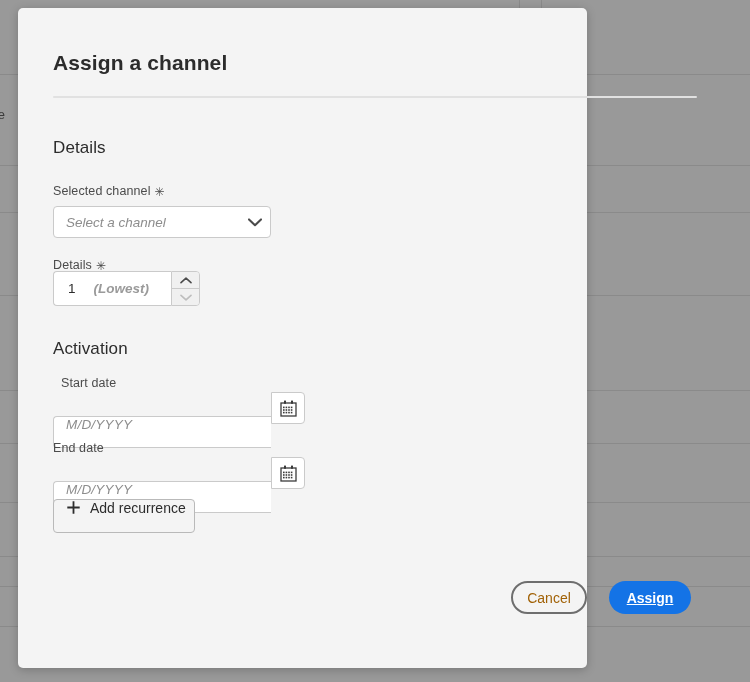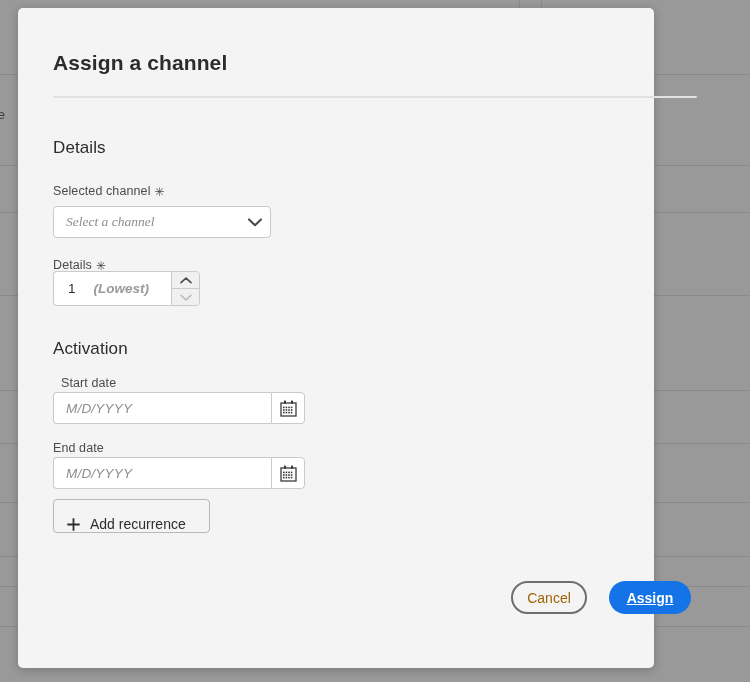--- a/index.html
+++ b/index.html
@@ -49,21 +49,21 @@
     color: #3b3b3b;
     letter-spacing: .1px;
     white-space: nowrap;
   }
 
   
   .dialog {
     position: absolute;
     left: 18px;
     top: 8px;
-    width: 636px;
+    width: 569px;
     height: 660px;
     background: #f4f4f4;
     border-radius: 5px;
     box-shadow: 0 2px 10px rgba(0,0,0,.22);
     box-sizing: border-box;
   }
 
   .dialog-title {
     position: absolute;
     left: 35px;
@@ -122,21 +122,20 @@
     top: 198px;
     width: 218px;
     height: 32px;
     background: #ffffff;
     border: 1px solid #cacaca;
     border-radius: 4px;
     box-sizing: border-box;
     display: flex;
     align-items: center;
     cursor: pointer;
-    font-family: Liberation Serif, serif;
   }
   .picker-value {
     flex: 1;
     padding-left: 12px;
     font-size: 13.5px;
     font-style: italic;
     color: #8d8d8d;
     white-space: nowrap;
     overflow: hidden;
   }
@@ -212,22 +211,22 @@
   .df-end   { top: 449px; }
   .date-input {
     width: 218px;
     height: 32px;
     background: #ffffff;
     border: 1px solid #cacaca;
     border-right: none;
     border-radius: 4px 0 0 4px;
     box-sizing: border-box;
     display: flex;
-    align-items: center;
     cursor: text;
+    margin-top: 24px;
   }
   .date-placeholder {
     padding-left: 12px;
     font-size: 13.5px;
     font-style: italic;
     color: #8d8d8d;
     letter-spacing: .2px;
   }
   .date-btn {
     width: 34px;
@@ -241,27 +240,27 @@
     justify-content: center;
     cursor: pointer;
   }
 
   
   .btn-recurrence {
     position: absolute;
     left: 35px;
     top: 491px;
     height: 34px;
-    padding: 0 23px 0 12px;
+    padding: 0 8px 0 12px;
     background: #f4f4f4;
     border: 1px solid #b9b9b9;
     border-radius: 4px;
     box-sizing: border-box;
     display: flex;
-    align-items: flex-end;
+    align-items: flex-start;
     gap: 9px;
     cursor: pointer;
   }
   .btn-recurrence span.lbl {
     font-size: 14px;
     color: #2c2c2c;
   }
 
   
   .btn-cancel {

